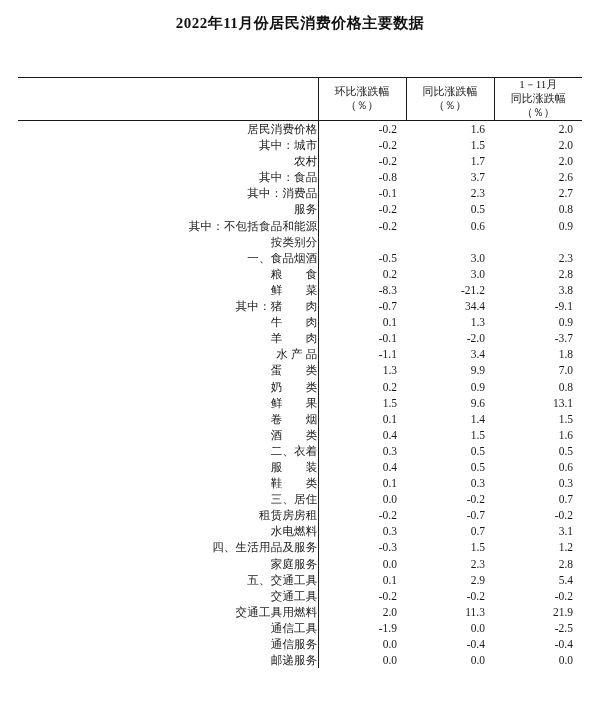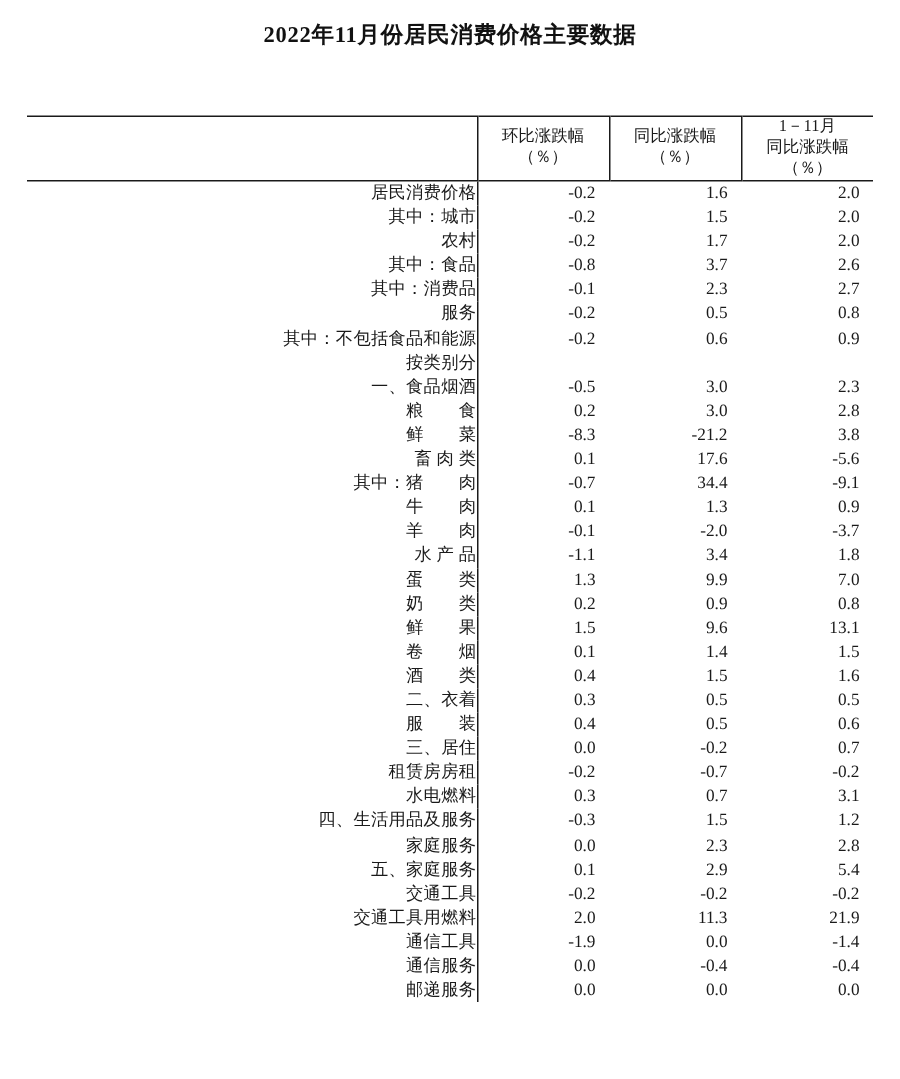--- a/index.html
+++ b/index.html
@@ -177,26 +177,20 @@
           <td class="num">3.0</td>
           <td class="num">2.8</td>
         </tr>
         <tr>
           <td class="lbl i1">鲜　　菜</td>
           <td class="num first">-8.3</td>
           <td class="num">-21.2</td>
           <td class="num">3.8</td>
         </tr>
         <tr>
-          <td class="lbl i1">畜 肉 类</td>
-          <td class="num first">0.1</td>
-          <td class="num">17.6</td>
-          <td class="num">-5.6</td>
-        </tr>
-        <tr>
           <td class="lbl i2">其中：猪　　肉</td>
           <td class="num first">-0.7</td>
           <td class="num">34.4</td>
           <td class="num">-9.1</td>
         </tr>
         <tr>
           <td class="lbl i3">牛　　肉</td>
           <td class="num first">0.1</td>
           <td class="num">1.3</td>
           <td class="num">0.9</td>
@@ -249,20 +243,26 @@
           <td class="num">0.5</td>
           <td class="num">0.5</td>
         </tr>
         <tr>
           <td class="lbl i1">服　　装</td>
           <td class="num first">0.4</td>
           <td class="num">0.5</td>
           <td class="num">0.6</td>
         </tr>
         <tr>
+          <td class="lbl i1">鞋　　类</td>
+          <td class="num first">0.1</td>
+          <td class="num">0.3</td>
+          <td class="num">0.3</td>
+        </tr>
+        <tr>
           <td class="lbl i0">三、居住</td>
           <td class="num first">0.0</td>
           <td class="num">-0.2</td>
           <td class="num">0.7</td>
         </tr>
         <tr>
           <td class="lbl i1">租赁房房租</td>
           <td class="num first">-0.2</td>
           <td class="num">-0.7</td>
           <td class="num">-0.2</td>
@@ -279,42 +279,42 @@
           <td class="num">1.5</td>
           <td class="num">1.2</td>
         </tr>
         <tr>
           <td class="lbl i1">家庭服务</td>
           <td class="num first">0.0</td>
           <td class="num">2.3</td>
           <td class="num">2.8</td>
         </tr>
         <tr>
-          <td class="lbl i0">五、家庭服务</td>
+          <td class="lbl i0">五、交通工具</td>
           <td class="num first">0.1</td>
           <td class="num">2.9</td>
           <td class="num">5.4</td>
         </tr>
         <tr>
           <td class="lbl i1">交通工具</td>
           <td class="num first">-0.2</td>
           <td class="num">-0.2</td>
           <td class="num">-0.2</td>
         </tr>
         <tr>
           <td class="lbl i1">交通工具用燃料</td>
           <td class="num first">2.0</td>
           <td class="num">11.3</td>
           <td class="num">21.9</td>
         </tr>
         <tr>
           <td class="lbl i1">通信工具</td>
           <td class="num first">-1.9</td>
           <td class="num">0.0</td>
-          <td class="num">-1.4</td>
+          <td class="num">-2.5</td>
         </tr>
         <tr>
           <td class="lbl i1">通信服务</td>
           <td class="num first">0.0</td>
           <td class="num">-0.4</td>
           <td class="num">-0.4</td>
         </tr>
         <tr>
           <td class="lbl i1">邮递服务</td>
           <td class="num first">0.0</td>

